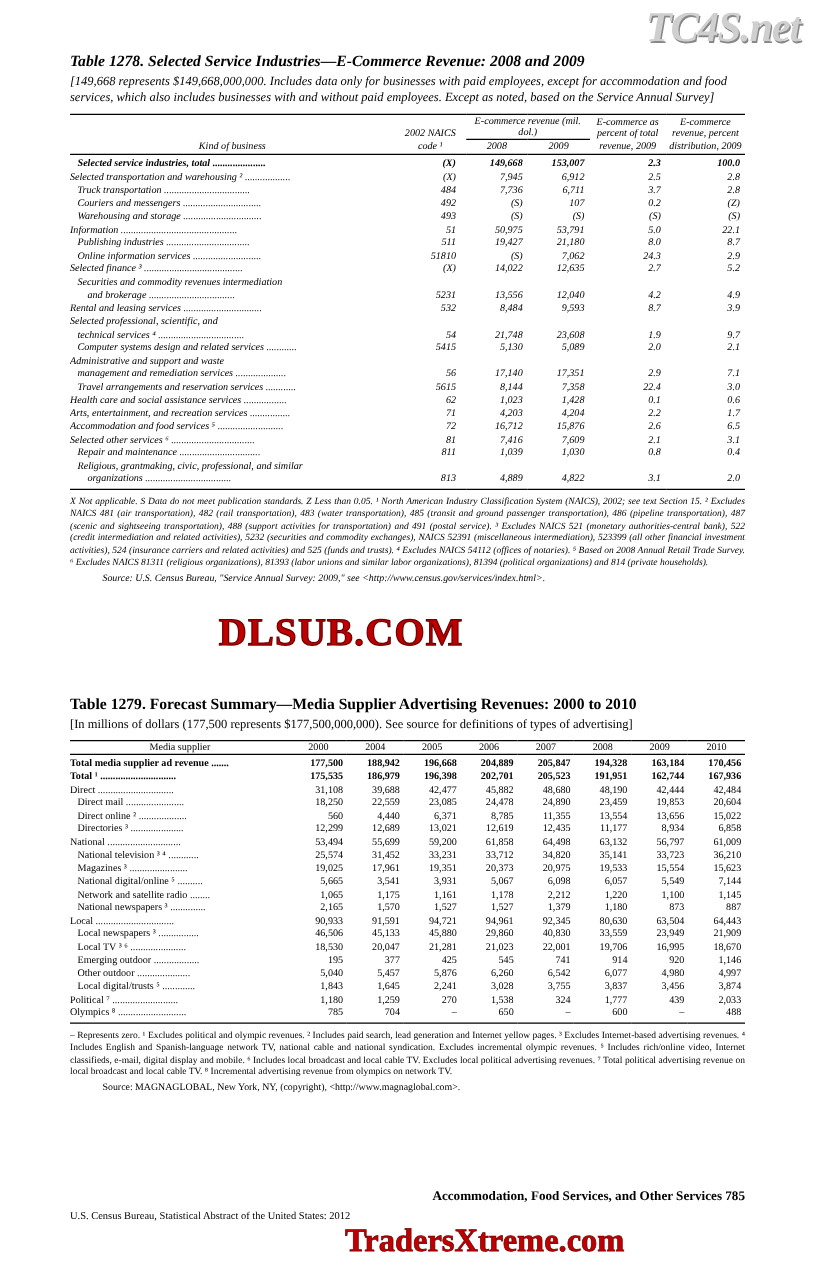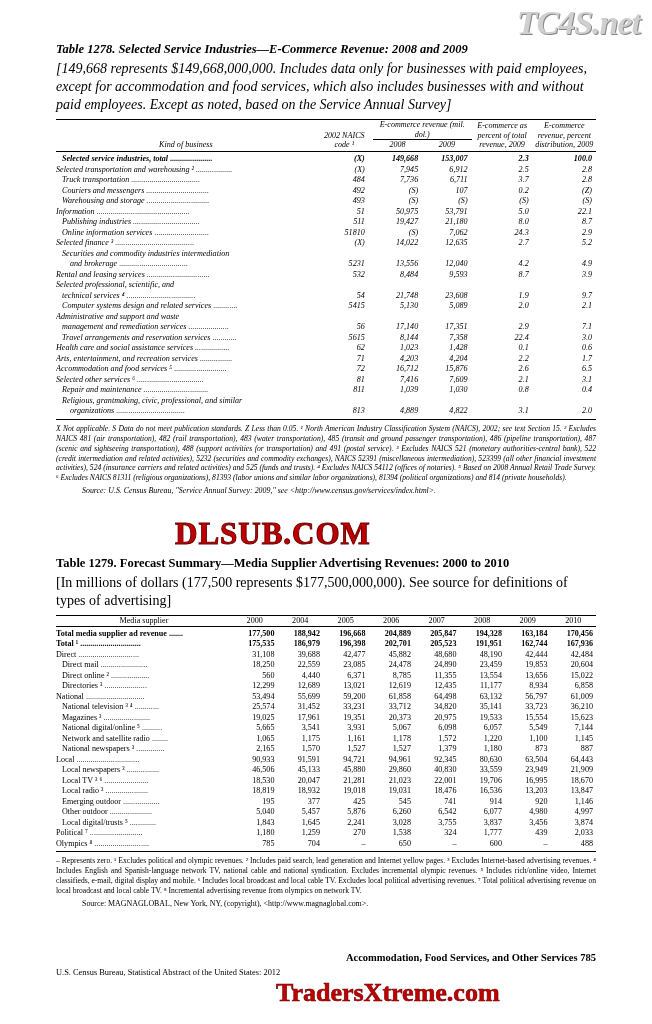--- a/index.html
+++ b/index.html
@@ -19,21 +19,21 @@
   .wm-tc4s {
     position:absolute; top:4px; right:12px;
     font-family:"Liberation Serif", serif;
     font-size:34px; font-weight:bold; font-style:italic;
     color:#cfcfcf;
     text-shadow: 1px 1px 0 #888;
     letter-spacing:-1px;
     z-index: 5;
   }
   .wm-dlsub {
-    position:absolute; left:175px; top:516px;
+    position:absolute; left:175px; top:488px;
     font-family:"Liberation Serif", serif;
     font-size:31px; font-weight:bold;
     color:#c00000;
     -webkit-text-stroke: 1px #6d0000;
     letter-spacing:1px;
     z-index: 6;
     text-align: center;
   }
   .wm-traders {
     position:absolute; left:276px; top:978px;
@@ -50,21 +50,21 @@
   #t1279 { left:56px; top:556px; width:540px; }
 
   h2.tbl-title {
     font-size: 12.5px;
     font-weight: bold;
     margin: 0 0 3px 0;
     line-height: 1.22;
     font-family:"Liberation Serif", serif;
   }
   .headnote {
-    font-size: 14px;
+    font-size: 10px;
     line-height: 1.28;
     margin: 0 0 5px 0;
   }
 
   table.data {
     border-collapse: collapse;
     width: 100%;
     font-size: 8.1px;
     font-family:"Liberation Serif", serif;
   }
@@ -218,21 +218,21 @@
           </tr>
           <tr class="row">
             <td class="lbl">Selected finance ³ .......................................</td>
             <td class="code">(X)</td>
             <td class="num">14,022</td>
             <td class="num">12,635</td>
             <td class="num">2.7</td>
             <td class="num">5.2</td>
           </tr>
           <tr class="row">
-            <td class="lbl indent1">Securities and commodity industries intermediation</td>
+            <td class="lbl indent1">Securities and commodity revenues intermediation</td>
             <td class="code"></td>
             <td class="num"></td>
             <td class="num"></td>
             <td class="num"></td>
             <td class="num"></td>
           </tr>
           <tr class="row">
             <td class="lbl indent2">and brokerage ..................................</td>
             <td class="code">5231</td>
             <td class="num">13,556</td>
@@ -489,21 +489,21 @@
             <td class="num">6,057</td>
             <td class="num">5,549</td>
             <td class="num">7,144</td>
           </tr>
           <tr class="row">
             <td class="lbl indent1">Network and satellite radio ........</td>
             <td class="num">1,065</td>
             <td class="num">1,175</td>
             <td class="num">1,161</td>
             <td class="num">1,178</td>
-            <td class="num">1,572</td>
+            <td class="num">2,212</td>
             <td class="num">1,220</td>
             <td class="num">1,100</td>
             <td class="num">1,145</td>
           </tr>
           <tr class="row">
             <td class="lbl indent1">National newspapers ³ ..............</td>
             <td class="num">2,165</td>
             <td class="num">1,570</td>
             <td class="num">1,527</td>
             <td class="num">1,527</td>
@@ -539,31 +539,20 @@
             <td class="num">18,530</td>
             <td class="num">20,047</td>
             <td class="num">21,281</td>
             <td class="num">21,023</td>
             <td class="num">22,001</td>
             <td class="num">19,706</td>
             <td class="num">16,995</td>
             <td class="num">18,670</td>
           </tr>
           <tr class="row">
-            <td class="lbl indent1">Local radio ³ .....................</td>
-            <td class="num">18,819</td>
-            <td class="num">18,932</td>
-            <td class="num">19,018</td>
-            <td class="num">19,031</td>
-            <td class="num">18,476</td>
-            <td class="num">16,536</td>
-            <td class="num">13,203</td>
-            <td class="num">13,847</td>
-          </tr>
-          <tr class="row">
             <td class="lbl indent1">Emerging outdoor ..................</td>
             <td class="num">195</td>
             <td class="num">377</td>
             <td class="num">425</td>
             <td class="num">545</td>
             <td class="num">741</td>
             <td class="num">914</td>
             <td class="num">920</td>
             <td class="num">1,146</td>
           </tr>

